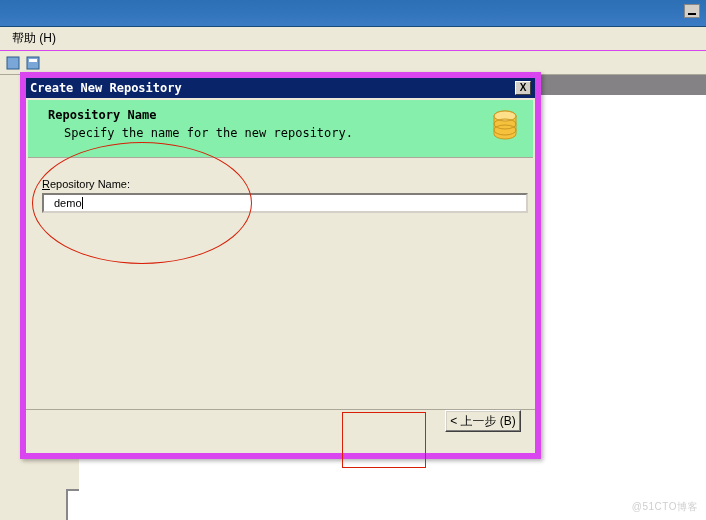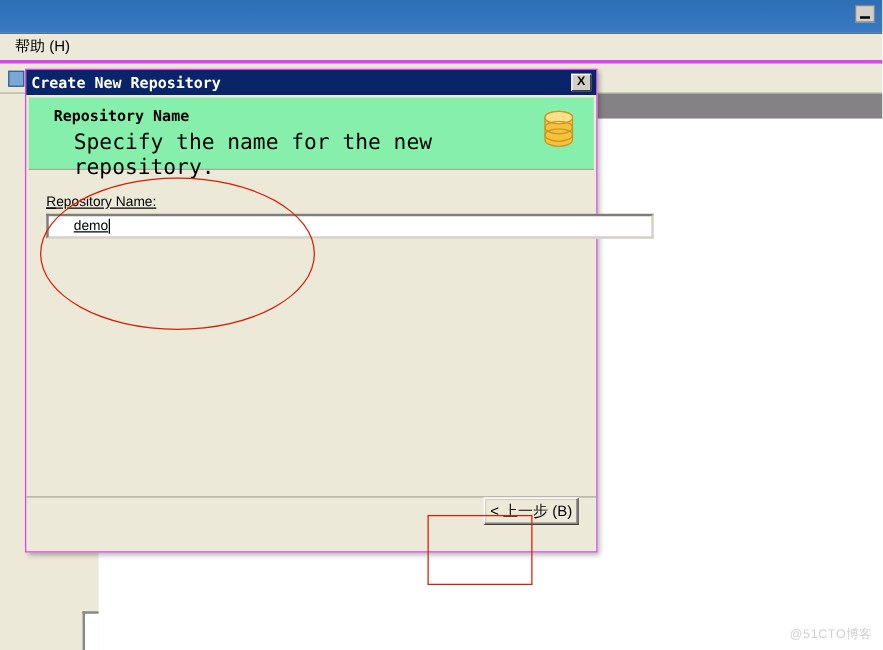--- a/index.html
+++ b/index.html
@@ -36,21 +36,21 @@
     content: "";
     display: block;
     width: 8px;
     height: 2px;
     background: #000;
     margin-bottom: 2px;
   }
   .menubar {
     height: 24px;
     background: #ece9d8;
-    border-bottom: 3px solid #d946ef;
+    border-bottom: 1px solid #d946ef;
     padding: 0 6px;
     display: flex;
     align-items: center;
   }
   .menubar span {
     padding: 2px 6px;
   }
   .toolbar {
     height: 24px;
     background: #ece9d8;
@@ -100,25 +100,25 @@
     height: 106px;
     background: #fff;
     border-top: 2px solid #888;
     border-left: 2px solid #888;
   }
 
   
   .dialog {
     position: absolute;
     left: 20px;
-    top: 55px;
-    width: 458px;
+    top: 72px;
+    width: 521px;
     height: 387px;
     background: #ece9d8;
-    border: 1px solid #d946ef;
+    border: 6px solid #d946ef;
     box-shadow: 2px 2px 4px rgba(0,0,0,0.3);
   }
   .dialog-title {
     height: 20px;
     background: #0a246a;
     color: #fff;
     font-family: "SimSun", monospace;
     font-weight: bold;
     font-size: 12px;
     display: flex;
@@ -148,48 +148,47 @@
     padding: 8px 14px 0 20px;
     position: relative;
   }
   .dialog-header .heading {
     font-family: "SimSun", monospace;
     font-weight: bold;
     font-size: 12px;
   }
   .dialog-header .subheading {
     font-family: "SimSun", monospace;
-    font-size: 17px;
+    font-size: 12px;
     margin-left: 16px;
     margin-top: 4px;
   }
   .db-icon {
     position: absolute;
     right: 14px;
     top: 10px;
     width: 28px;
     height: 32px;
   }
   .dialog-body {
     padding: 18px 16px 0 16px;
     font-family: Tahoma, sans-serif;
     font-size: 11px;
     position: relative;
     height: 260px;
-    text-decoration: underline;
   }
   .body-label .ul { text-decoration: underline; }
   .text-input {
     width: 486px;
     height: 20px;
     border: 2px inset #d4d0c8;
     background: #fff;
     font-family: Tahoma, sans-serif;
     font-size: 11px;
-    padding: 0 20px;
+    padding: 0 10px;
     margin-top: 3px;
     display: flex;
     align-items: center;
   }
   .cursor {
     display: inline-block;
     width: 1px;
     height: 12px;
     background: #000;
     vertical-align: middle;

